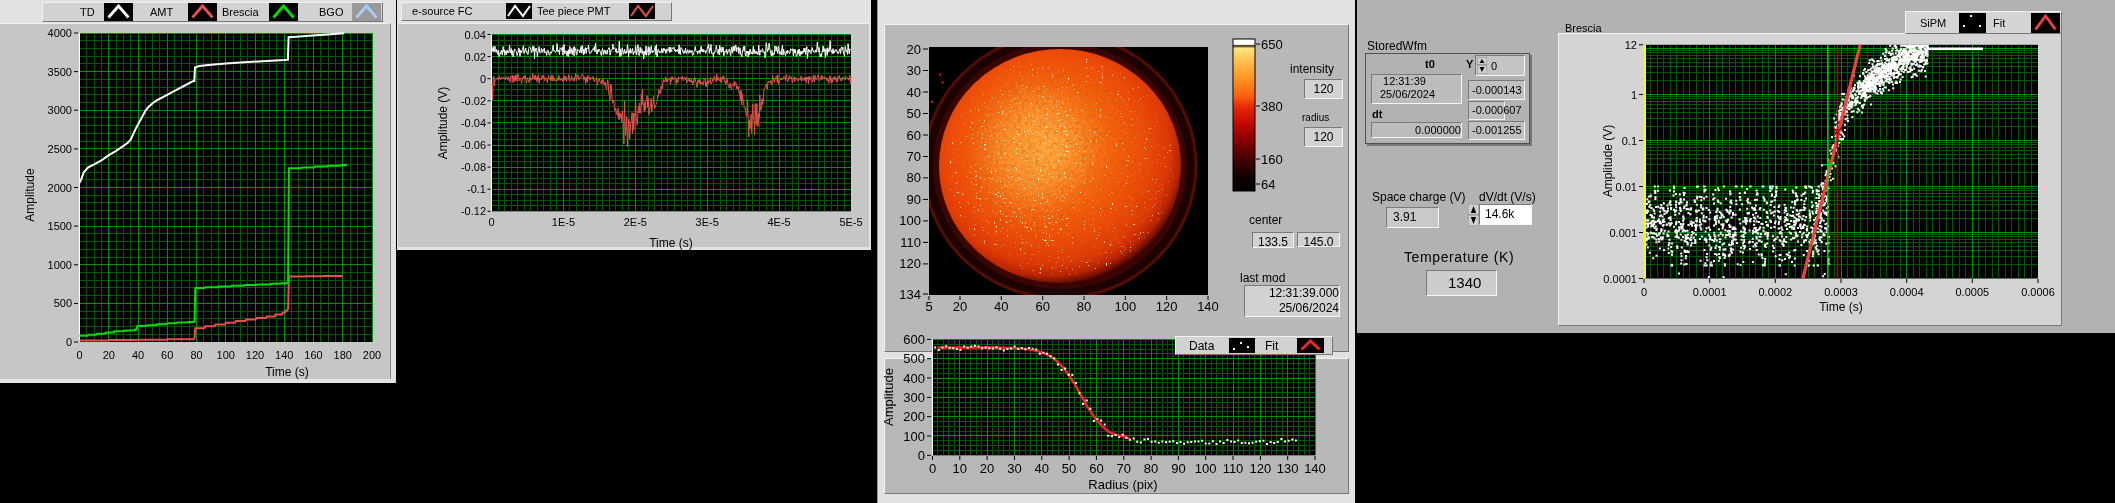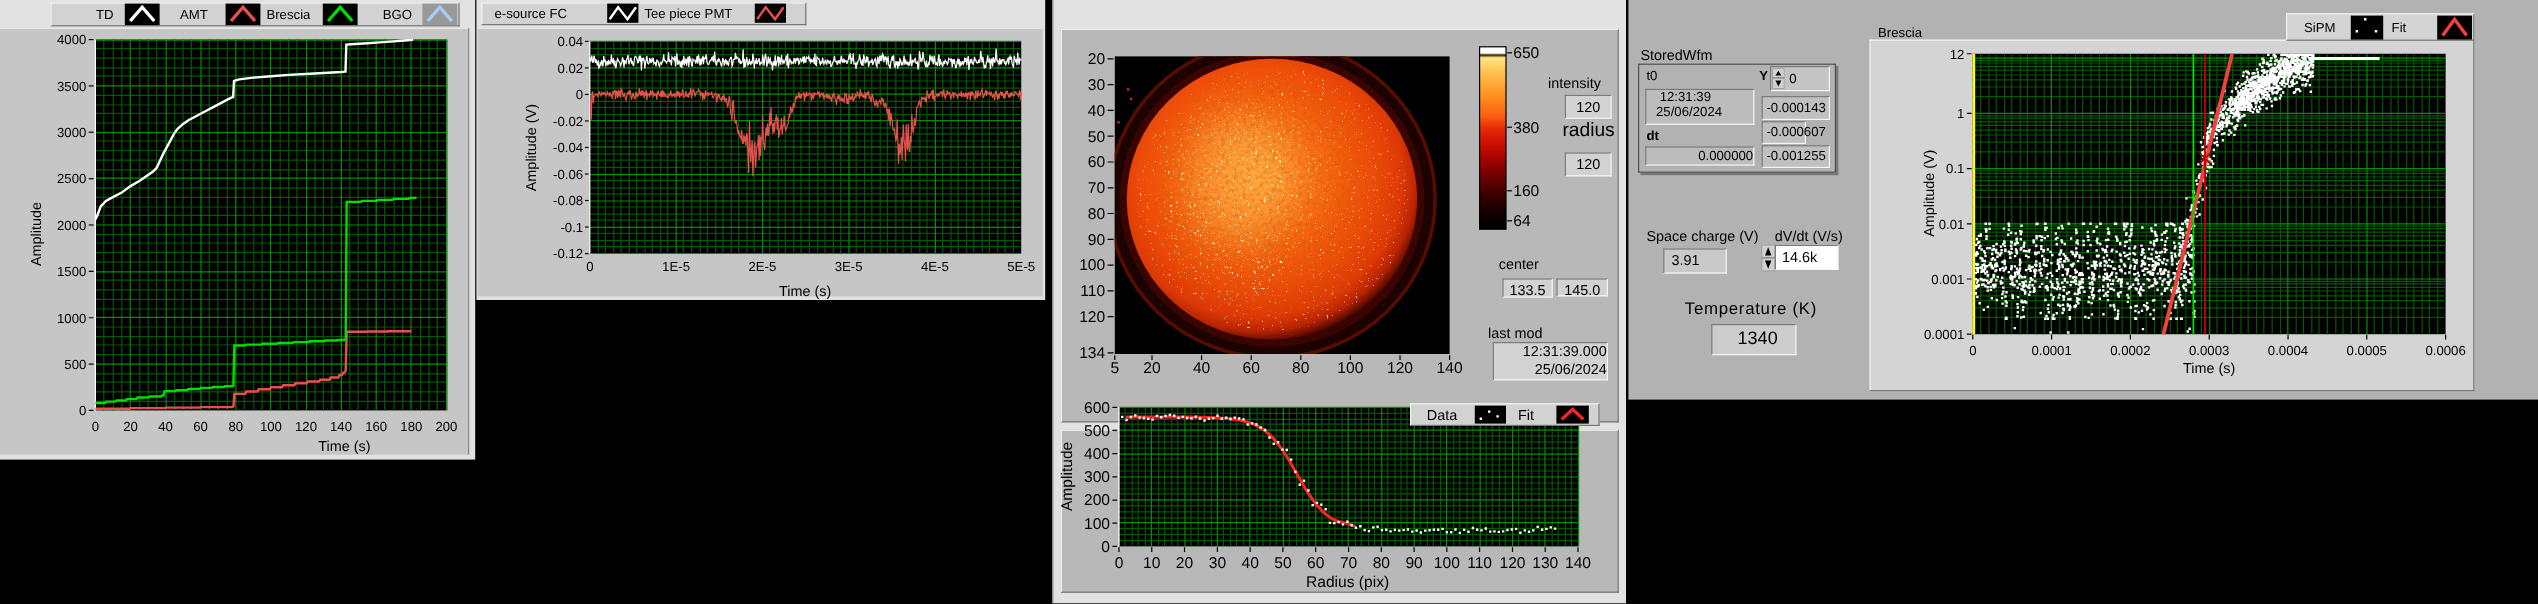--- a/index.html
+++ b/index.html
@@ -209,21 +209,21 @@
     <text x="1261" y="48.5" font-size="13" fill="#000">650</text>
     <path d="M1256 106H1260" stroke="#000"></path>
     <text x="1261" y="110.5" font-size="13" fill="#000">380</text>
     <path d="M1256 159H1260" stroke="#000"></path>
     <text x="1261" y="163.5" font-size="13" fill="#000">160</text>
     <path d="M1256 184H1260" stroke="#000"></path>
     <text x="1261" y="188.5" font-size="13" fill="#000">64</text>
   </svg>
 <div class="lbl" style="left:1290px;top:62px;font-size:12px">intensity</div>
 <div class="abs sunk" style="left:1304px;top:79px;width:39px;height:20px;background:#d2d2d2;font-size:12px;color:#000;text-align:center;line-height:18px;white-space:pre">120</div>
-<div class="lbl" style="left:1302px;top:100px;font-size:16px">radius</div>
+<div class="lbl" style="left:1302px;top:112px;font-size:10px">radius</div>
 <div class="abs sunk" style="left:1304px;top:127px;width:39px;height:20px;background:#d2d2d2;font-size:12px;color:#000;text-align:center;line-height:18px;white-space:pre">120</div>
 <div class="lbl" style="left:1249px;top:213px;font-size:12px">center</div>
 <div class="abs sunk" style="left:1252px;top:232px;width:42px;height:16px;background:#d2d2d2;font-size:12px;color:#000;text-align:center;line-height:18px;white-space:pre">133.5</div>
 <div class="abs sunk" style="left:1297px;top:232px;width:43px;height:15px;background:#d2d2d2;font-size:12px;color:#000;text-align:center;line-height:18px;white-space:pre">145.0</div>
 <div class="lbl" style="left:1240px;top:271px;font-size:12px">last mod</div>
 <div class="abs sunk" style="left:1244px;top:285px;width:96px;height:32px;background:#d2d2d2;font-size:12px;color:#000;text-align:right;line-height:15px;padding-left:10px;white-space:pre">12:31:39.000
 25/06/2024</div>
 <svg class="abs" style="left:877px;top:330px" width="478" height="173" viewBox="877 330 478 173">
     <rect x="932.5" y="339.4" width="382.5" height="115.9" fill="#000"></rect>
     <path d="M937.5 339.4V455.3M943.5 339.4V455.3M948.5 339.4V455.3M954.5 339.4V455.3M965.5 339.4V455.3M970.5 339.4V455.3M976.5 339.4V455.3M981.5 339.4V455.3M992.5 339.4V455.3M998.5 339.4V455.3M1003.5 339.4V455.3M1009.5 339.4V455.3M1019.5 339.4V455.3M1025.5 339.4V455.3M1030.5 339.4V455.3M1036.5 339.4V455.3M1047.5 339.4V455.3M1052.5 339.4V455.3M1058.5 339.4V455.3M1063.5 339.4V455.3M1074.5 339.4V455.3M1080.5 339.4V455.3M1085.5 339.4V455.3M1090.5 339.4V455.3M1101.5 339.4V455.3M1107.5 339.4V455.3M1112.5 339.4V455.3M1118.5 339.4V455.3M1129.5 339.4V455.3M1134.5 339.4V455.3M1140.5 339.4V455.3M1145.5 339.4V455.3M1156.5 339.4V455.3M1162.5 339.4V455.3M1167.5 339.4V455.3M1172.5 339.4V455.3M1183.5 339.4V455.3M1189.5 339.4V455.3M1194.5 339.4V455.3M1200.5 339.4V455.3M1211.5 339.4V455.3M1216.5 339.4V455.3M1222.5 339.4V455.3M1227.5 339.4V455.3M1238.5 339.4V455.3M1243.5 339.4V455.3M1249.5 339.4V455.3M1254.5 339.4V455.3M1265.5 339.4V455.3M1271.5 339.4V455.3M1276.5 339.4V455.3M1282.5 339.4V455.3M1293.5 339.4V455.3M1298.5 339.4V455.3M1304.5 339.4V455.3M1309.5 339.4V455.3M932.5 450.5H1315M932.5 445.5H1315M932.5 440.5H1315M932.5 431.5H1315M932.5 426.5H1315M932.5 421.5H1315M932.5 411.5H1315M932.5 407.5H1315M932.5 402.5H1315M932.5 392.5H1315M932.5 387.5H1315M932.5 382.5H1315M932.5 373.5H1315M932.5 368.5H1315M932.5 363.5H1315M932.5 353.5H1315M932.5 349.5H1315M932.5 344.5H1315" stroke="#005900" fill="none" stroke-width="1"></path>
@@ -284,21 +284,21 @@
     <rect x="54" y="2" width="26" height="15" fill="#000"></rect>
     <path d="M58 12h2v2h-2zM65 6h2v2h-2zM72 10h2v2h-2z" fill="#fff"></path>
     <text x="90" y="14" font-size="12" fill="#000">Fit</text>
     <rect x="122" y="2" width="27" height="15" fill="#000"></rect>
     <path d="M126.5 13.5L135.5 5L144.5 13.5" stroke="#ff2222" stroke-width="2.8" fill="none" stroke-linejoin="miter"></path>
   </svg>
 <div class="abs" style="left:1357px;top:0;width:758px;height:333px;background:#b2b2b2"></div>
 <div class="abs raised" style="left:1558px;top:33px;width:504px;height:293px;background:#d4d4d4"></div>
 <div class="lbl" style="left:1367px;top:39px;font-size:12px">StoredWfm</div>
 <div class="abs" style="left:1365px;top:53px;width:165px;height:91px;border:1px solid #505050;box-shadow:2px 2px 0 #787878"></div>
-<div class="lbl" style="left:1372px;top:58px;font-weight:normal">t0</div>
+<div class="lbl" style="left:1425px;top:58px;font-weight:bold">t0</div>
 <div class="abs sunk" style="left:1371px;top:74px;width:91px;height:30px;background:#bcbcbc;font-size:11px;color:#000;text-align:left;line-height:13px;padding-left:8px;white-space:pre"> 12:31:39
 25/06/2024</div>
 <div class="lbl" style="left:1372px;top:108px;font-weight:bold">dt</div>
 <div class="abs sunk" style="left:1371px;top:122px;width:91px;height:16px;background:#bcbcbc;font-size:11px;color:#000;text-align:right;line-height:14px;padding-left:9px;white-space:pre">0.000000</div>
 <div class="lbl" style="left:1466px;top:58px;font-weight:bold">Y</div>
 <div class="abs sunk" style="left:1475px;top:55px;width:50px;height:21px;background:#c4c4c4"></div>
 <svg class="abs" style="left:1477px;top:57px" width="10" height="17" viewBox="0 0 10 17">
     <rect x="0" y="0" width="10" height="8" fill="#d0d0d0" stroke="#888" stroke-width="1"></rect>
     <rect x="0" y="8" width="10" height="9" fill="#d0d0d0" stroke="#888" stroke-width="1"></rect>
     <path d="M2.5 6L5 2L7.5 6z" fill="#000"></path>

